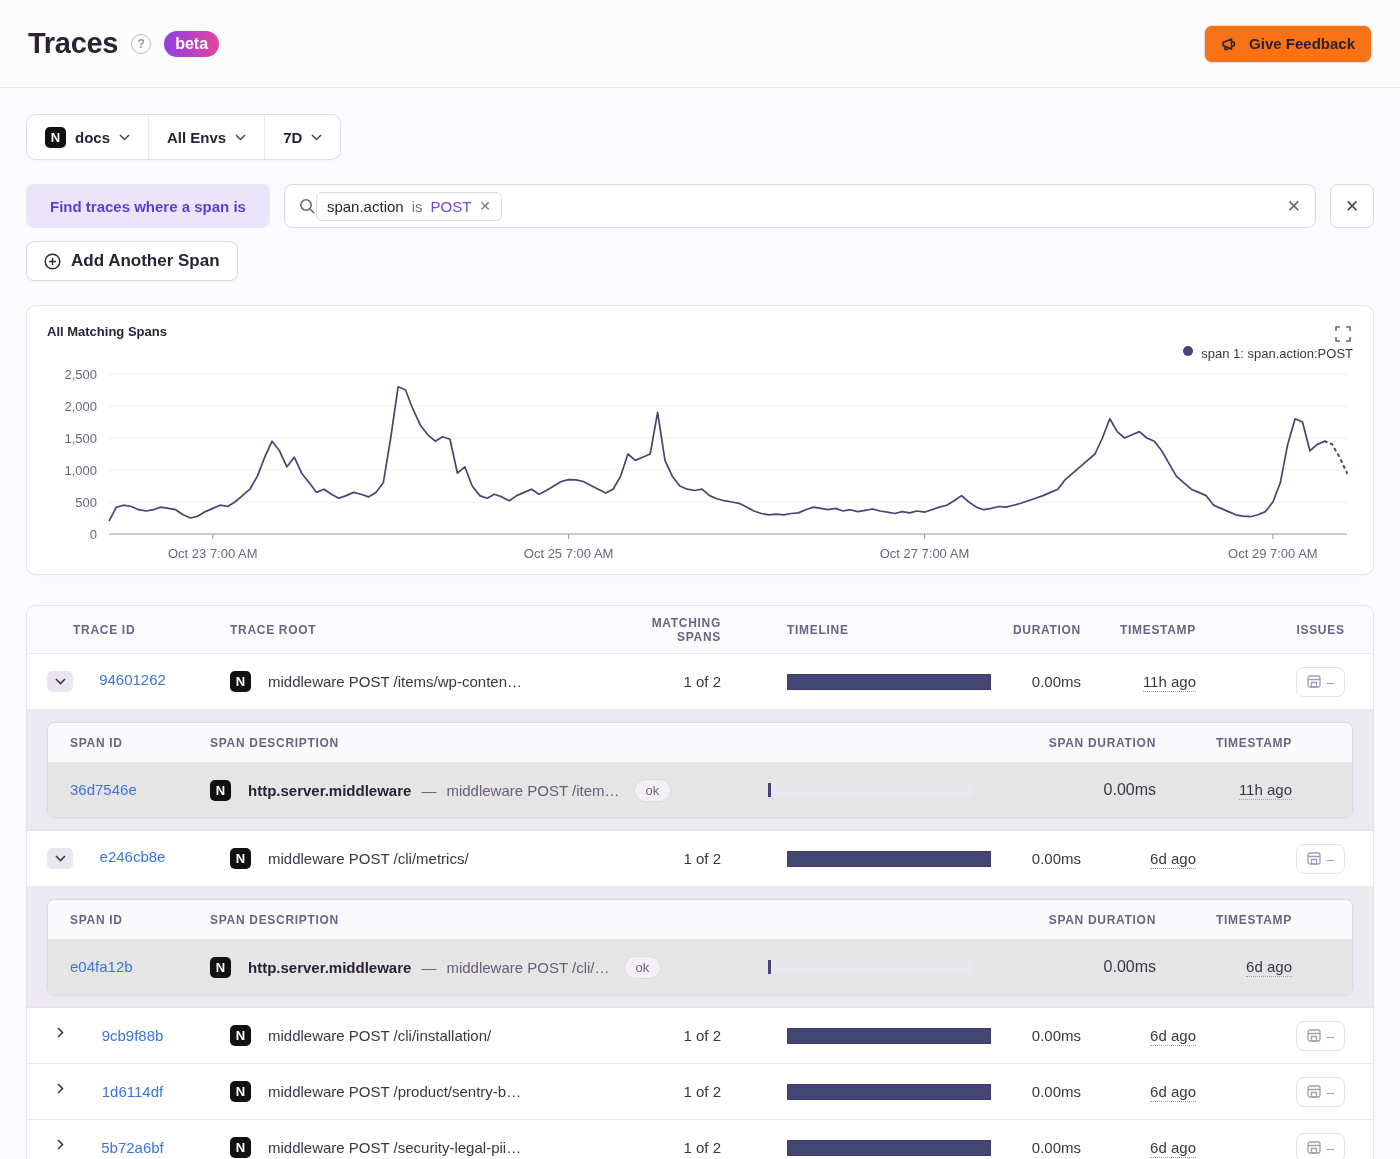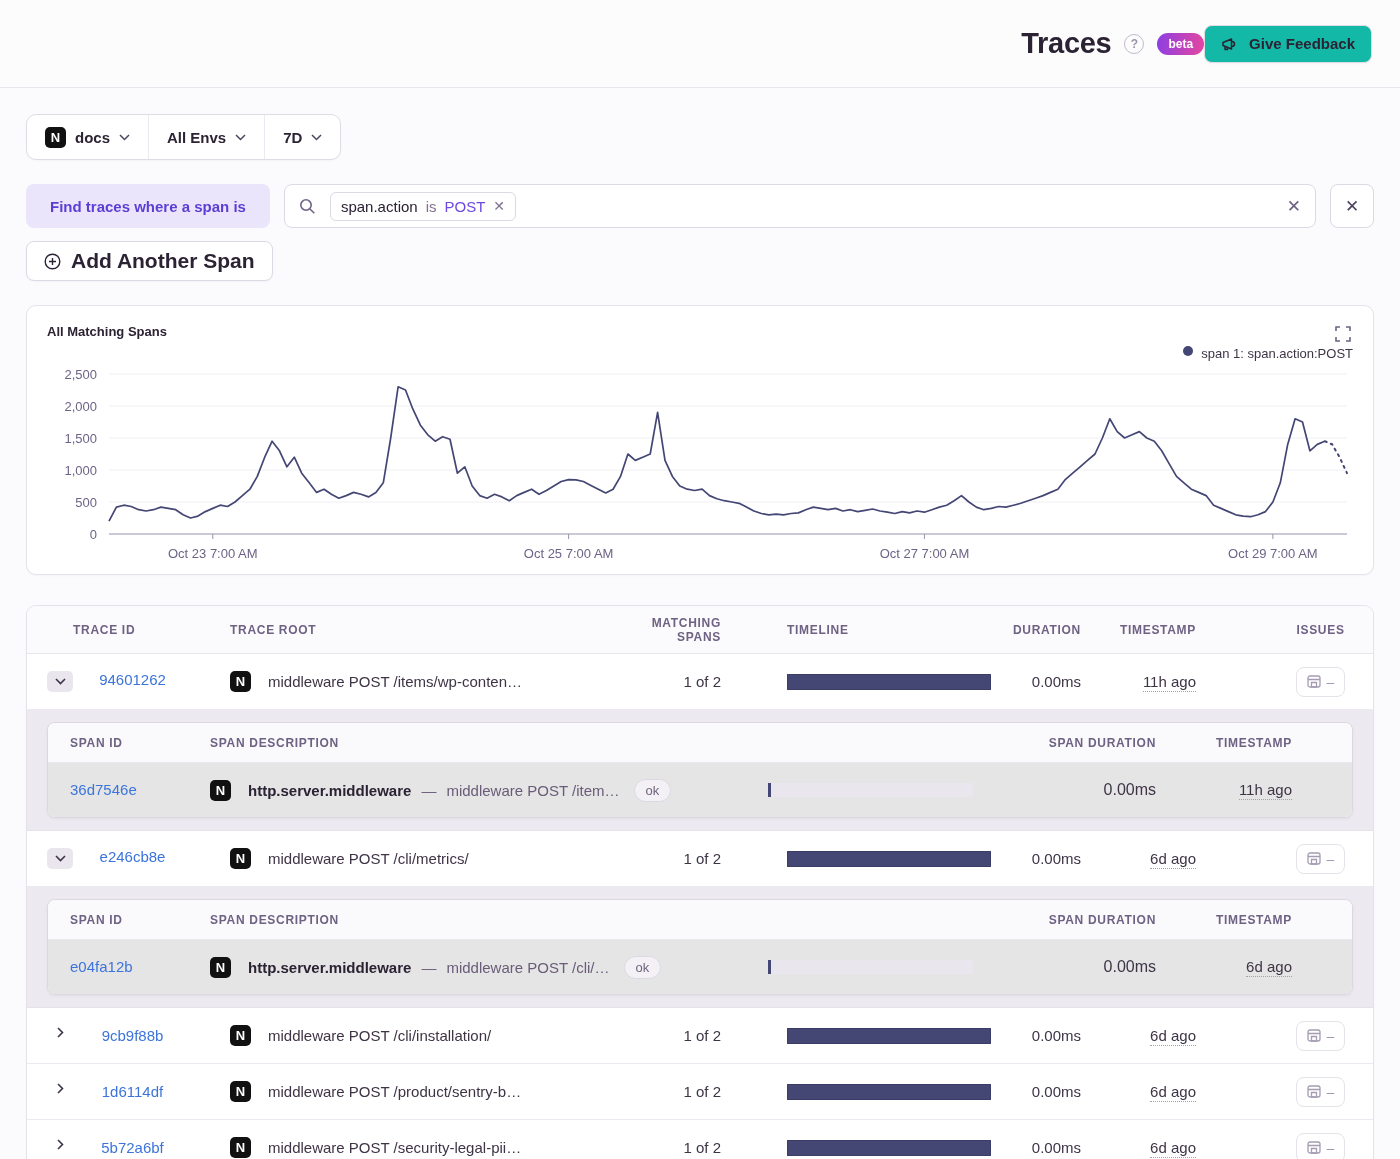--- a/index.html
+++ b/index.html
@@ -7,36 +7,36 @@
   body {
     font-family: "Liberation Sans", sans-serif;
     background: #fbfafc;
     color: #3e3446;
   }
   svg { display:block; }
 
   
   .app-header {
     height: 88px; background:#fcfcfd; border-bottom:1px solid #e8e5ec;
-    display:flex; align-items:center; justify-content:flex-end;
+    display:flex; align-items:center; justify-content:space-between;
     padding: 0 28px;
   }
   .title-wrap { display:flex; align-items:center; gap:13px; }
   .page-title { font-size:29px; font-weight:bold; color:#2b2233; letter-spacing:-0.3px; }
   .help-icon {
     width:20px; height:20px; border-radius:50%; border:1px solid #c1bacb;
     color:#9d93ab; font-size:12px; font-weight:bold; display:flex; align-items:center; justify-content:center;
     cursor:pointer;
   }
   .beta-badge {
     background:linear-gradient(93deg,#8d3fe3 0%,#e5469f 100%);
-    color:#fff; font-size:12px; font-weight:bold; padding:4px 11px; border-radius:20px;
+    color:#fff; font-size:16px; font-weight:bold; padding:4px 11px; border-radius:20px;
   }
   .feedback-btn {
-    display:flex; align-items:center; gap:10px; background:#14b8a6; border:1px solid #e0dce6;
+    display:flex; align-items:center; gap:10px; background:#f97316; border:1px solid #e0dce6;
     border-radius:8px; height:38px; padding:0 16px; font-size:15px; font-weight:bold; color:#2b2233;
     cursor:pointer; box-shadow:0 1px 2px rgba(43,34,51,.04);
     font-family:"Liberation Sans", sans-serif;
   }
 
   
   .main { padding:0 26px; }
 
   .filter-bar {
     margin-top:26px; display:inline-flex; align-items:stretch; background:#fff;
@@ -55,41 +55,41 @@
     font-size:13px; font-weight:bold; flex:0 0 auto;
   }
   .chev-svg { flex:0 0 auto; }
 
   .query-row { margin-top:24px; display:flex; gap:14px; align-items:stretch; }
   .where-pill {
     flex:0 0 auto; display:flex; align-items:center; padding:8px 24px; height:44px;
     background:#ebe5fc; border-radius:8px; color:#5b3fd4; font-size:15px; font-weight:bold;
   }
   .search-box {
-    flex:1 1 auto; display:flex; align-items:center; gap:14px; background:#fff;
+    flex:1 1 auto; display:flex; align-items:center; background:#fff;
     border:1px solid #ddd8e4; border-radius:8px; height:44px; padding:0 14px 0 14px;
   }
   .search-token {
     display:flex; align-items:center; gap:8px; border:1px solid #ddd8e4; border-radius:6px;
     padding:5px 10px; font-size:15px; background:#fff; cursor:pointer;
   }
   .tok-key { color:#2b2233; }
   .tok-op { color:#80708f; }
   .tok-val { color:#6d49e0; }
   .tok-x, .input-clear { color:#80708f; font-size:14px; cursor:pointer; line-height:1; }
   .input-clear { margin-left:auto; font-size:17px; color:#6e6384; }
   .close-square {
     flex:0 0 44px; width:44px; height:44px; background:#fff; border:1px solid #ddd8e4; border-radius:8px;
     display:flex; align-items:center; justify-content:center; font-size:17px; color:#4e4460; cursor:pointer;
   }
 
   .add-row { margin-top:13px; }
   .add-span-btn {
     display:inline-flex; align-items:center; gap:10px; height:40px; padding:0 17px;
-    background:#fff; border:1px solid #ddd8e4; border-radius:8px; font-size:21px; font-weight:bold;
+    background:#fff; border:1px solid #ddd8e4; border-radius:8px; font-size:17px; font-weight:bold;
     color:#2b2233; cursor:pointer; box-shadow:0 1px 2px rgba(43,34,51,.03);
     font-family:"Liberation Sans", sans-serif;
   }
 
   
   .chart-panel {
     margin-top:24px; background:#fff; border:1px solid #e5e2ea; border-radius:10px;
     padding:18px 20px 10px 20px; box-shadow:0 1px 2px rgba(43,34,51,.03);
   }
   .chart-head { display:flex; justify-content:space-between; align-items:flex-start; }

